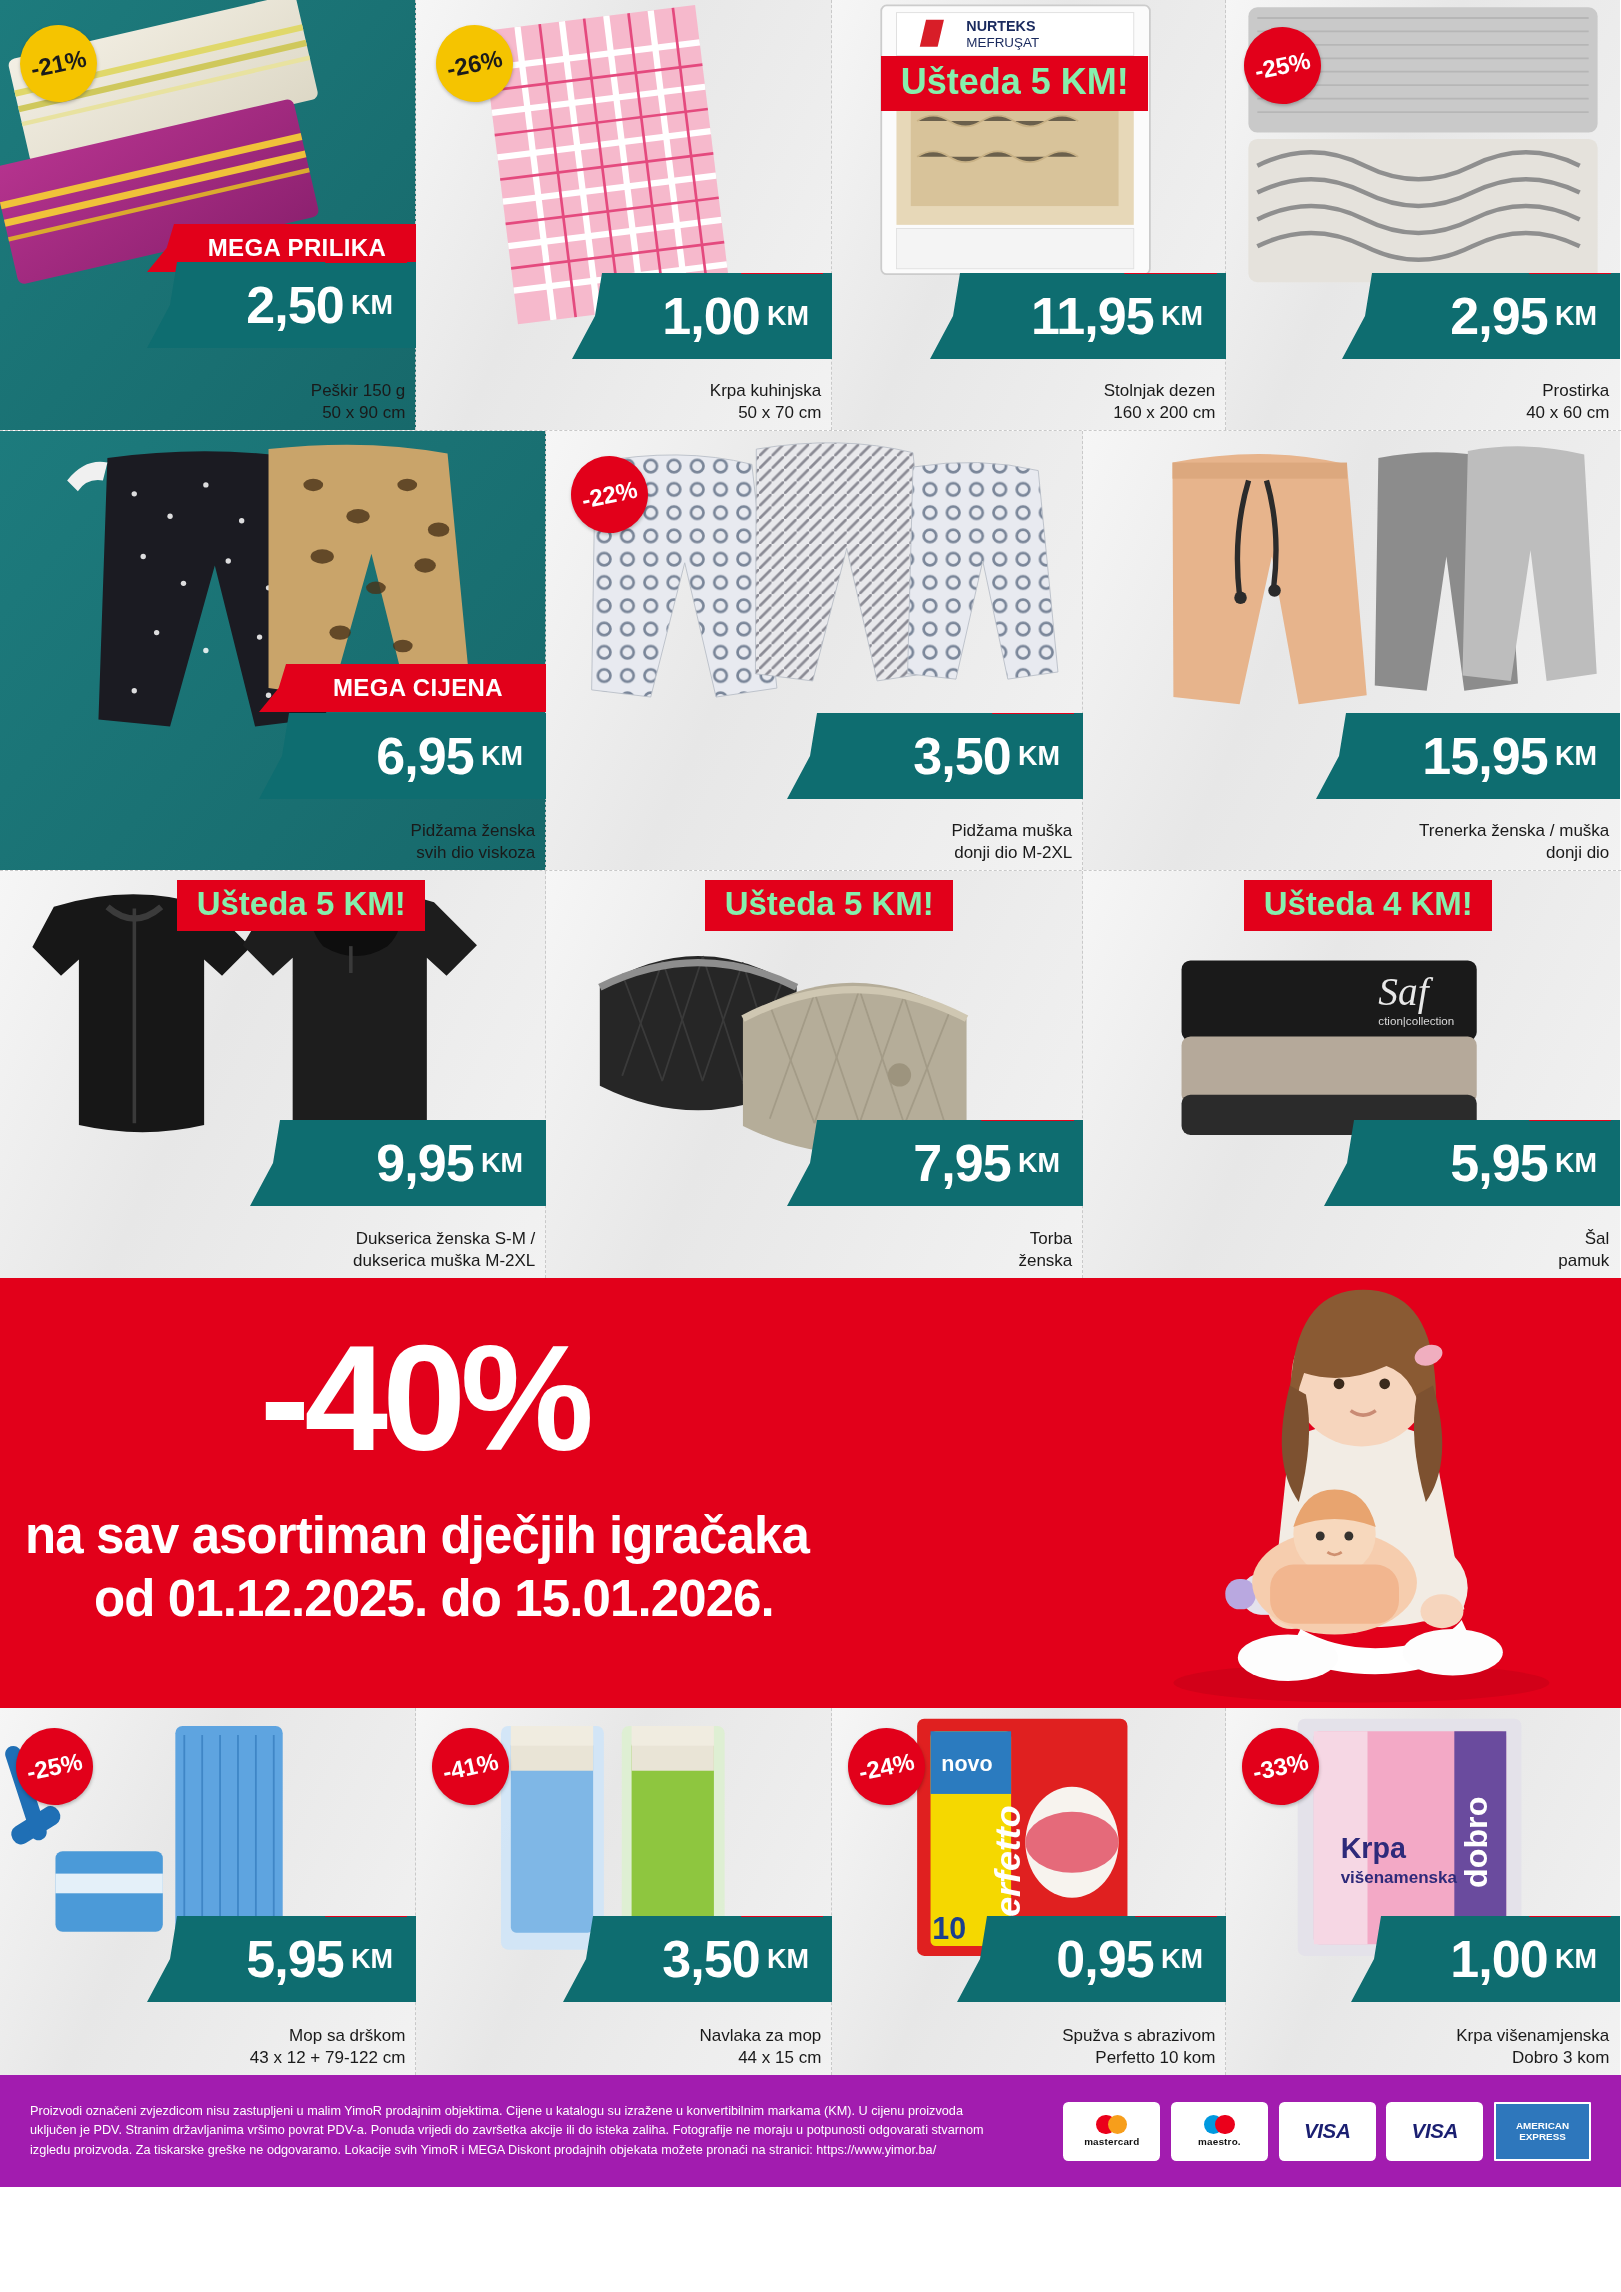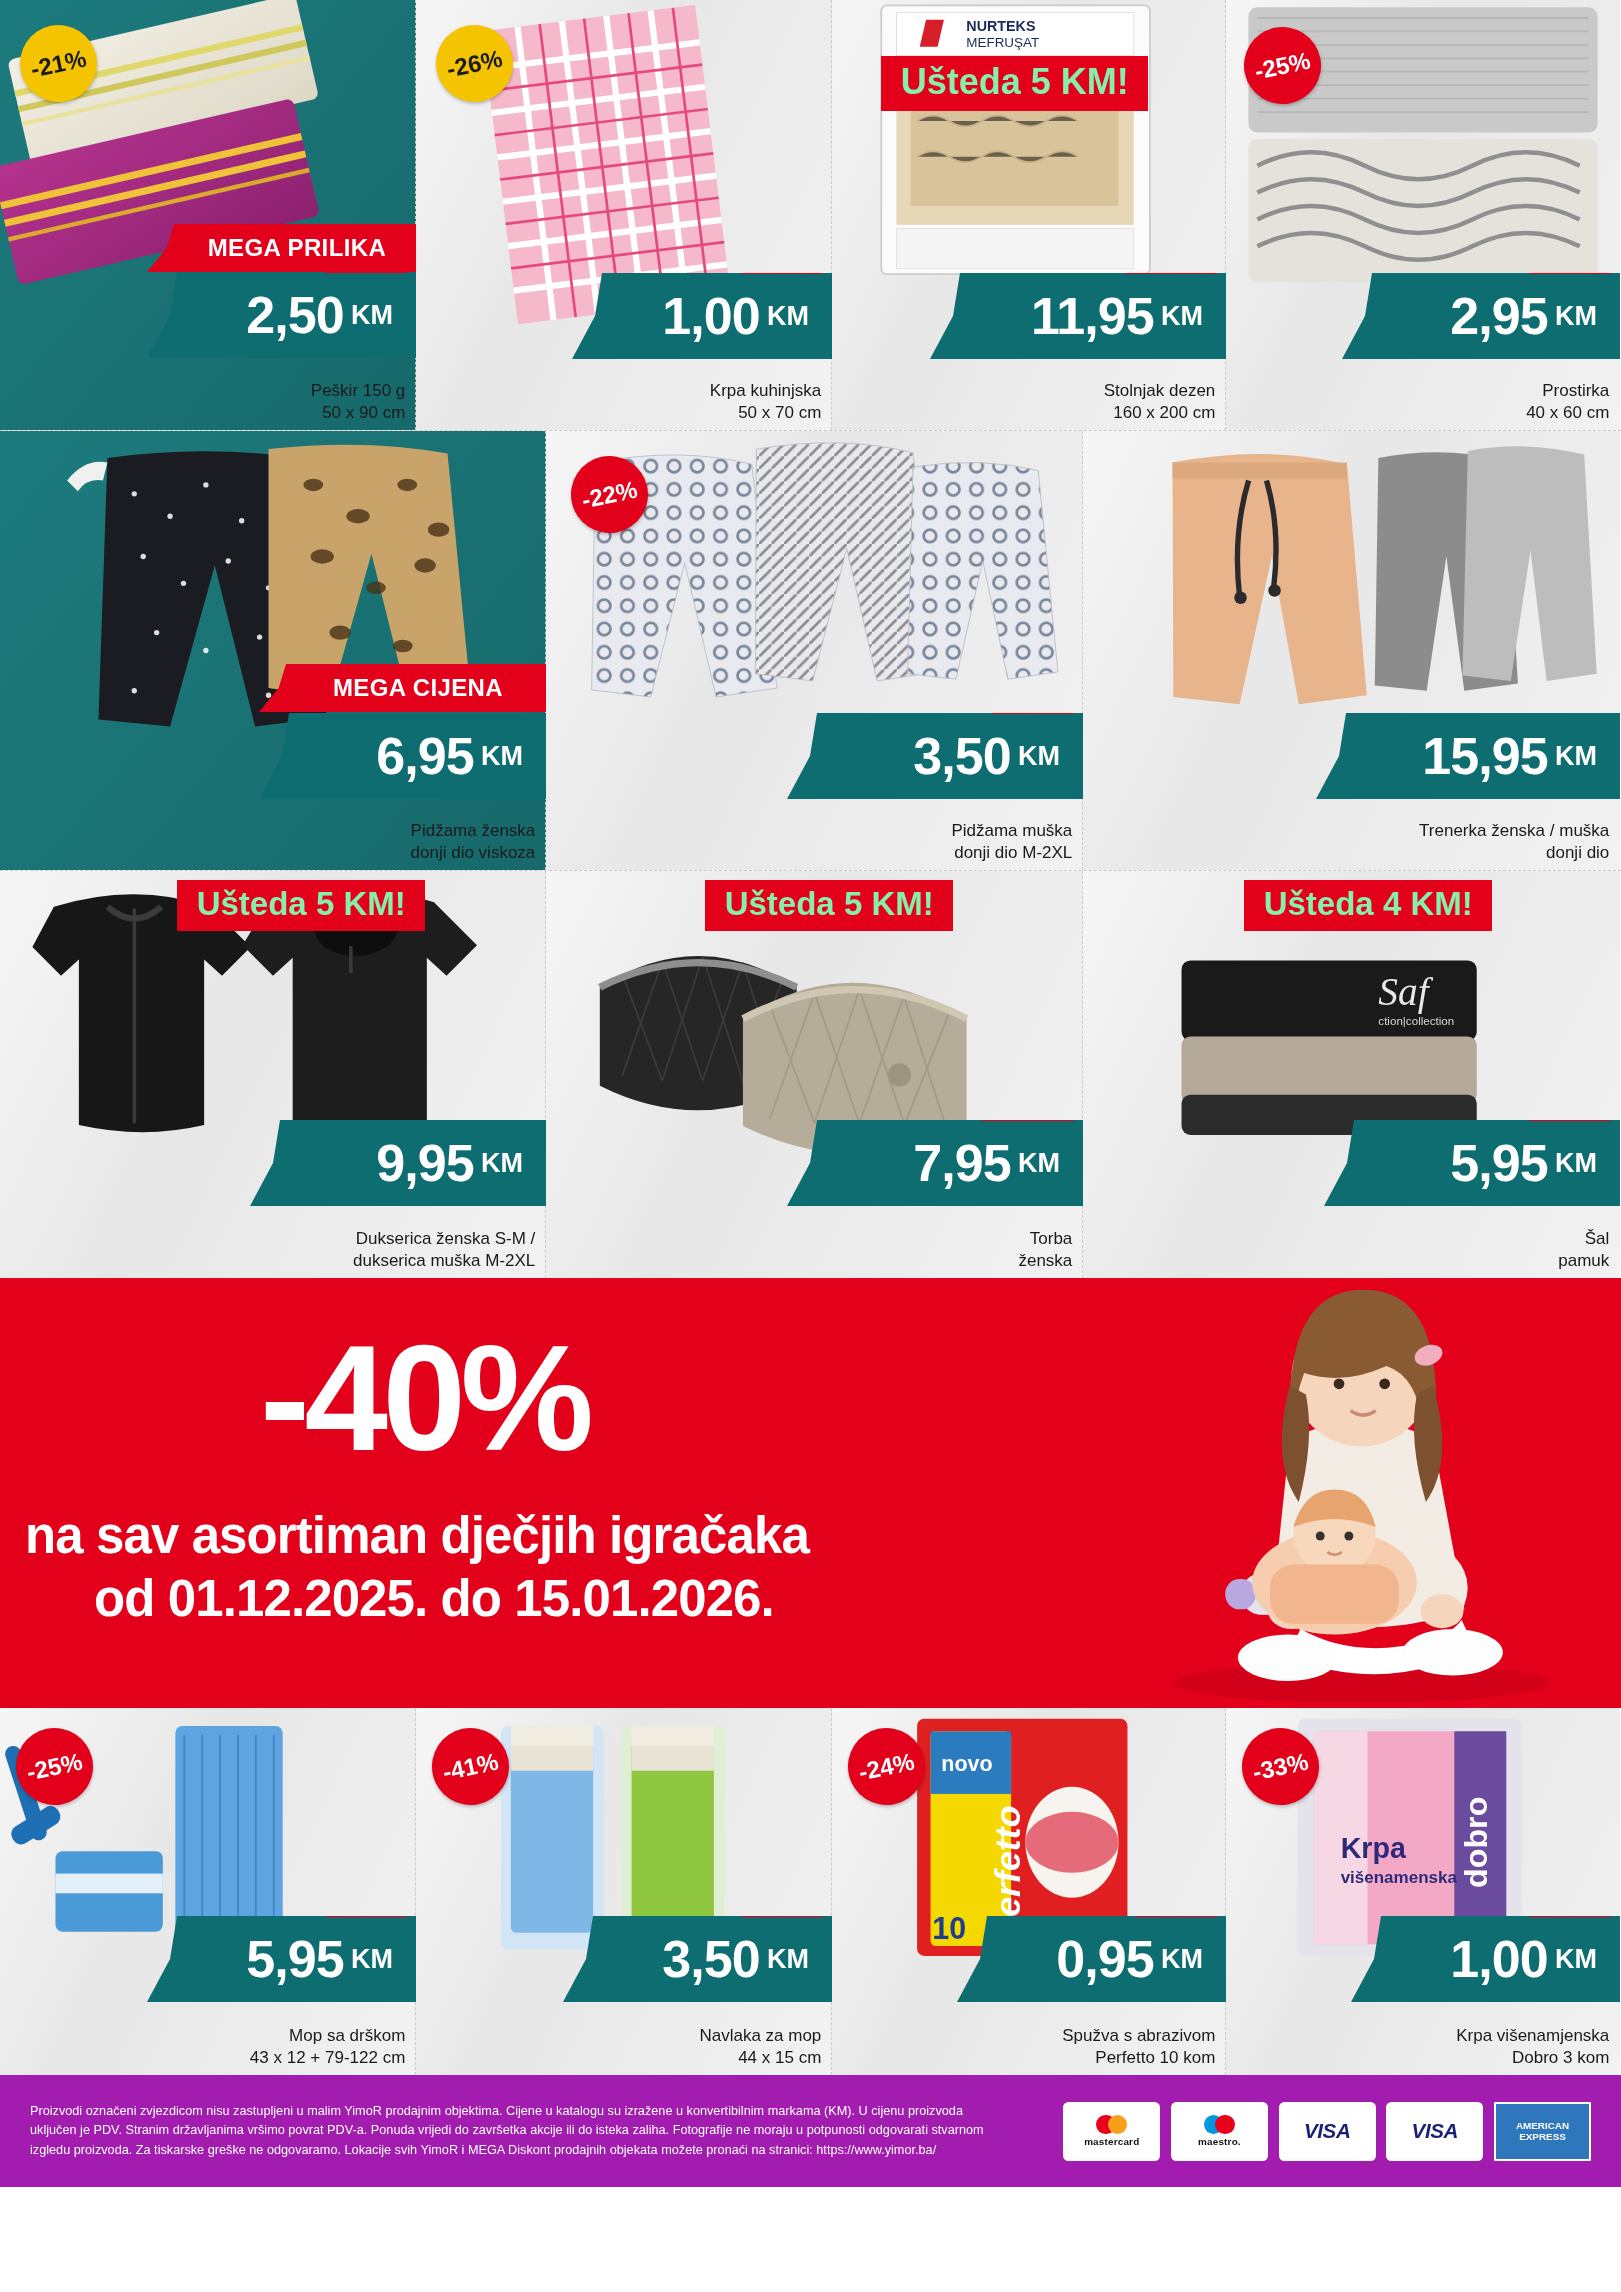--- a/index.html
+++ b/index.html
@@ -206,21 +206,21 @@
             <rect x="5" y="230" width="345" height="5" fill="#dba92e"></rect>
           </g>
         </svg>
       </div>
       <div class="badge yellow" style="left:19.7px;top:25px">
         <span>-21%</span>
       </div>
       <div class="megabar" style="top:224px;width:269px">
         <span>MEGA PRILIKA</span>
       </div>
-      <div class="pricetag" style="top:272px;width:269px">
+      <div class="pricetag" style="top:262px;width:269px">
         <div class="redflag">
           <span class="old">3,15</span><span class="smkm">KM</span>
         </div>
         <span class="num">2,50</span>
         <span class="km">KM</span>
       </div>
       <div class="caption">
         <div>Peškir 150 g</div>
         <div>50 x 90 cm</div>
       </div>
@@ -384,21 +384,21 @@
       </div>
       <div class="megabar" style="top:233px;width:287px">
         <span>MEGA CIJENA</span>
       </div>
       <div class="pricetag" style="top:282px;width:287px">
         <span class="num">6,95</span>
         <span class="km">KM</span>
       </div>
       <div class="caption">
         <div>Pidžama ženska</div>
-        <div>donji dio viskoza</div>
+        <div>svih dio viskoza</div>
       </div>
       <div class="sep-v"></div>
     </div>
 
     <div class="cell lightgray" style="width:537px;height:439px">
       <div class="art">
         <svg viewBox="0 0 600 490" width="537" height="439">
           <defs>
             <pattern id="pat1" width="26" height="26" patternUnits="userSpaceOnUse">
               <rect width="26" height="26" fill="#e8eaf0"></rect>

